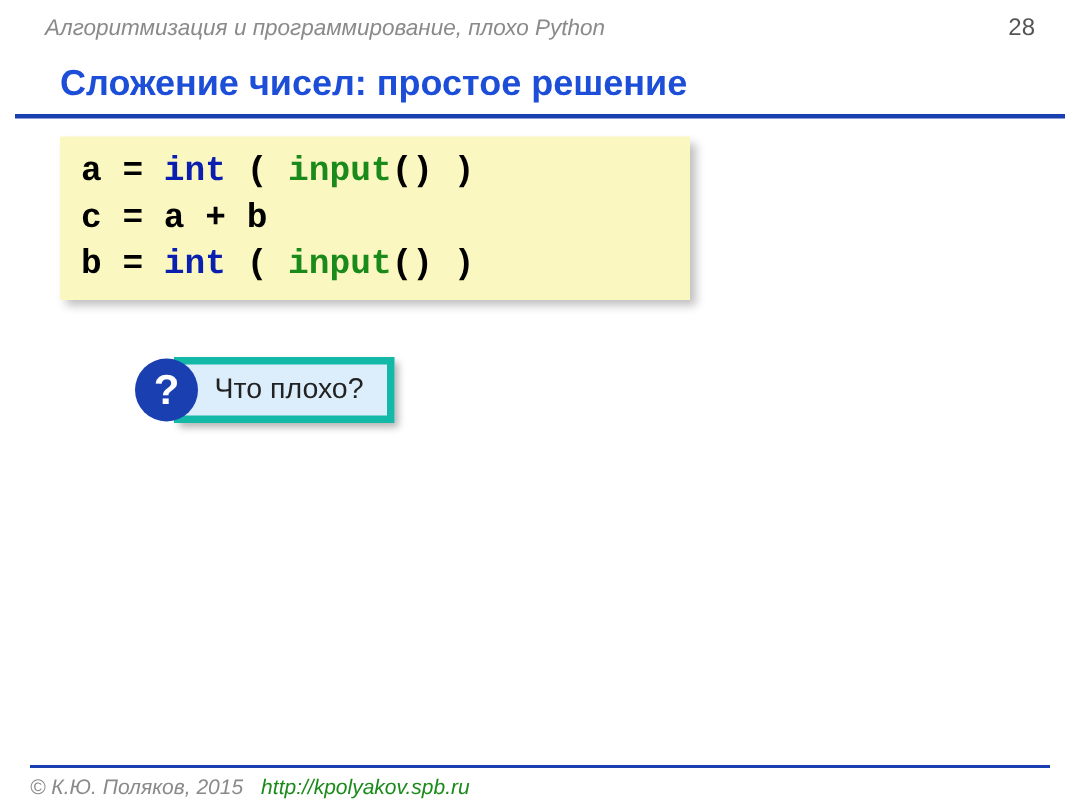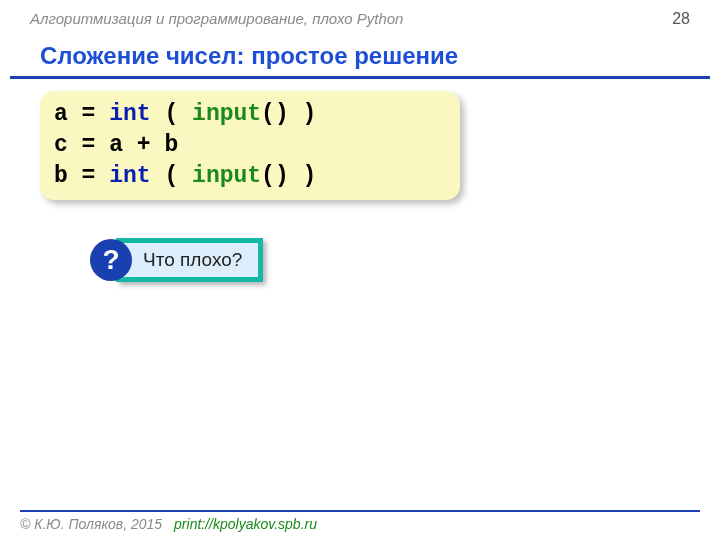--- a/index.html
+++ b/index.html
@@ -37,21 +37,20 @@
     margin: 12px 0 0 40px;
     width: 420px;
     background: #fbf7c0;
     box-shadow: 4px 4px 6px rgba(0,0,0,0.25);
     padding: 8px 14px 8px 14px;
     font-family: "Courier New", monospace;
     font-size: 23px;
     font-weight: bold;
     line-height: 1.35;
     color: #000;
-    border-radius: 14px;
   }
   .tok-kw  { color: #0a1fb0; }
   .tok-fn  { color: #1a8a1a; }
   .callout {
     margin: 38px 0 0 90px;
     display: flex;
     align-items: center;
   }
   .q-circle {
     width: 42px;
@@ -108,14 +107,14 @@
   <div><span>b</span><span> = </span><span class="tok-kw">int</span><span> ( </span><span class="tok-fn">input</span><span>()</span><span> )</span></div>
 </div>
 
 <div class="callout">
   <div class="q-circle">?</div>
   <div class="q-box"> Что плохо?</div>
 </div>
 
 <div class="footer">
   <span class="copyright">© К.Ю. Поляков, 2015</span>
-  <span class="url">print://kpolyakov.spb.ru</span>
+  <span class="url">http://kpolyakov.spb.ru</span>
 </div>
 
 </body></html>

